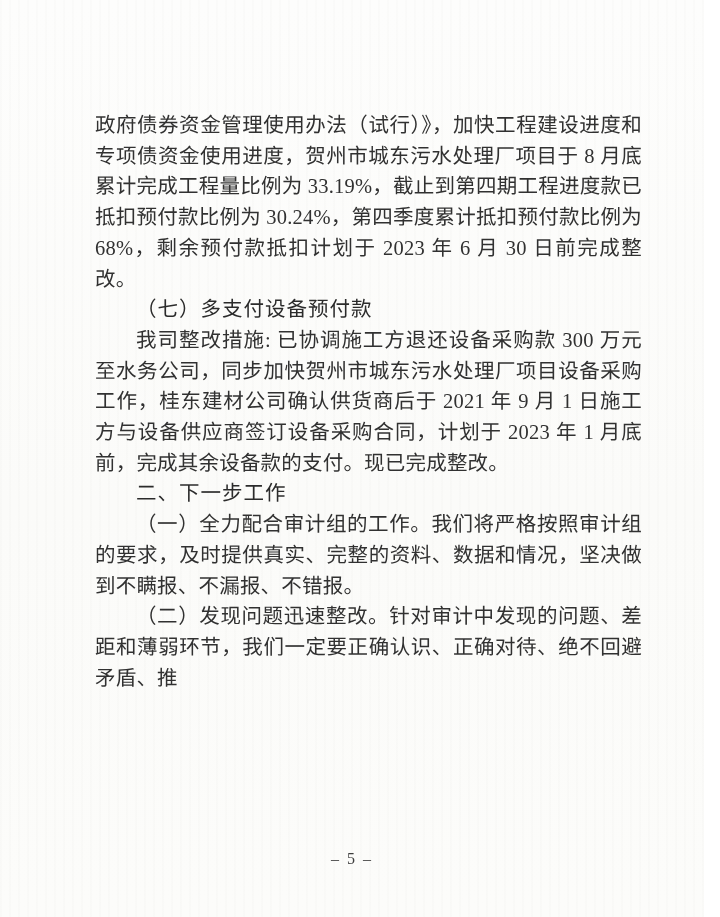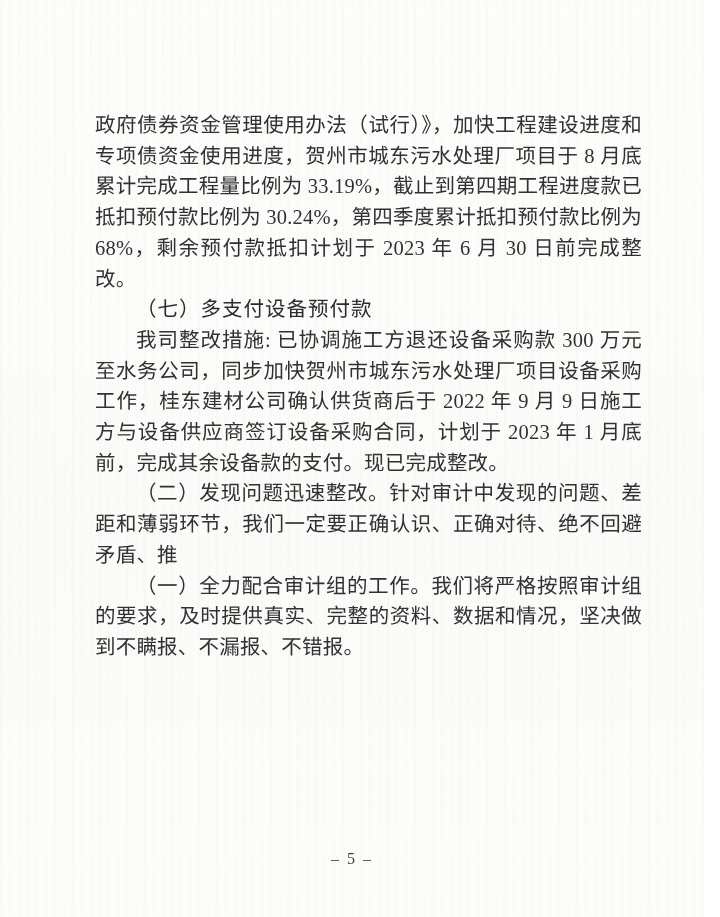--- a/index.html
+++ b/index.html
@@ -61,18 +61,19 @@
     font-family: "Liberation Serif", "DejaVu Serif", serif;
   }
 </style>
 </head>
 <body>
 
 <div class="page">
   <div class="content">
     <p class="para">政府债券资金管理使用办法（试行）》，加快工程建设进度和专项债资金使用进度，贺州市城东污水处理厂项目于 8 月底累计完成工程量比例为 33.19%，截止到第四期工程进度款已抵扣预付款比例为 30.24%，第四季度累计抵扣预付款比例为 68%，剩余预付款抵扣计划于 2023 年 6 月 30 日前完成整改。</p>
     <p class="para heading">（七）多支付设备预付款</p>
-    <p class="para indent">我司整改措施: 已协调施工方退还设备采购款 300 万元至水务公司，同步加快贺州市城东污水处理厂项目设备采购工作，桂东建材公司确认供货商后于 2022 年 9 月 9 日施工方与设备供应商签订设备采购合同，计划于 2023 年 1 月底前，完成其余设备款的支付。现已完成整改。</p>
+    <p class="para indent">我司整改措施: 已协调施工方退还设备采购款 300 万元至水务公司，同步加快贺州市城东污水处理厂项目设备采购工作，桂东建材公司确认供货商后于 2021 年 9 月 1 日施工方与设备供应商签订设备采购合同，计划于 2023 年 1 月底前，完成其余设备款的支付。现已完成整改。</p>
+    <p class="para heading">二、下一步工作</p>
+    <p class="para indent">（一）全力配合审计组的工作。我们将严格按照审计组的要求，及时提供真实、完整的资料、数据和情况，坚决做到不瞒报、不漏报、不错报。</p>
     <p class="para indent">（二）发现问题迅速整改。针对审计中发现的问题、差距和薄弱环节，我们一定要正确认识、正确对待、绝不回避矛盾、推</p>
-    <p class="para indent">（一）全力配合审计组的工作。我们将严格按照审计组的要求，及时提供真实、完整的资料、数据和情况，坚决做到不瞒报、不漏报、不错报。</p>
   </div>
   <div class="footer">– 5 –</div>
 </div>
 
 </body></html>

